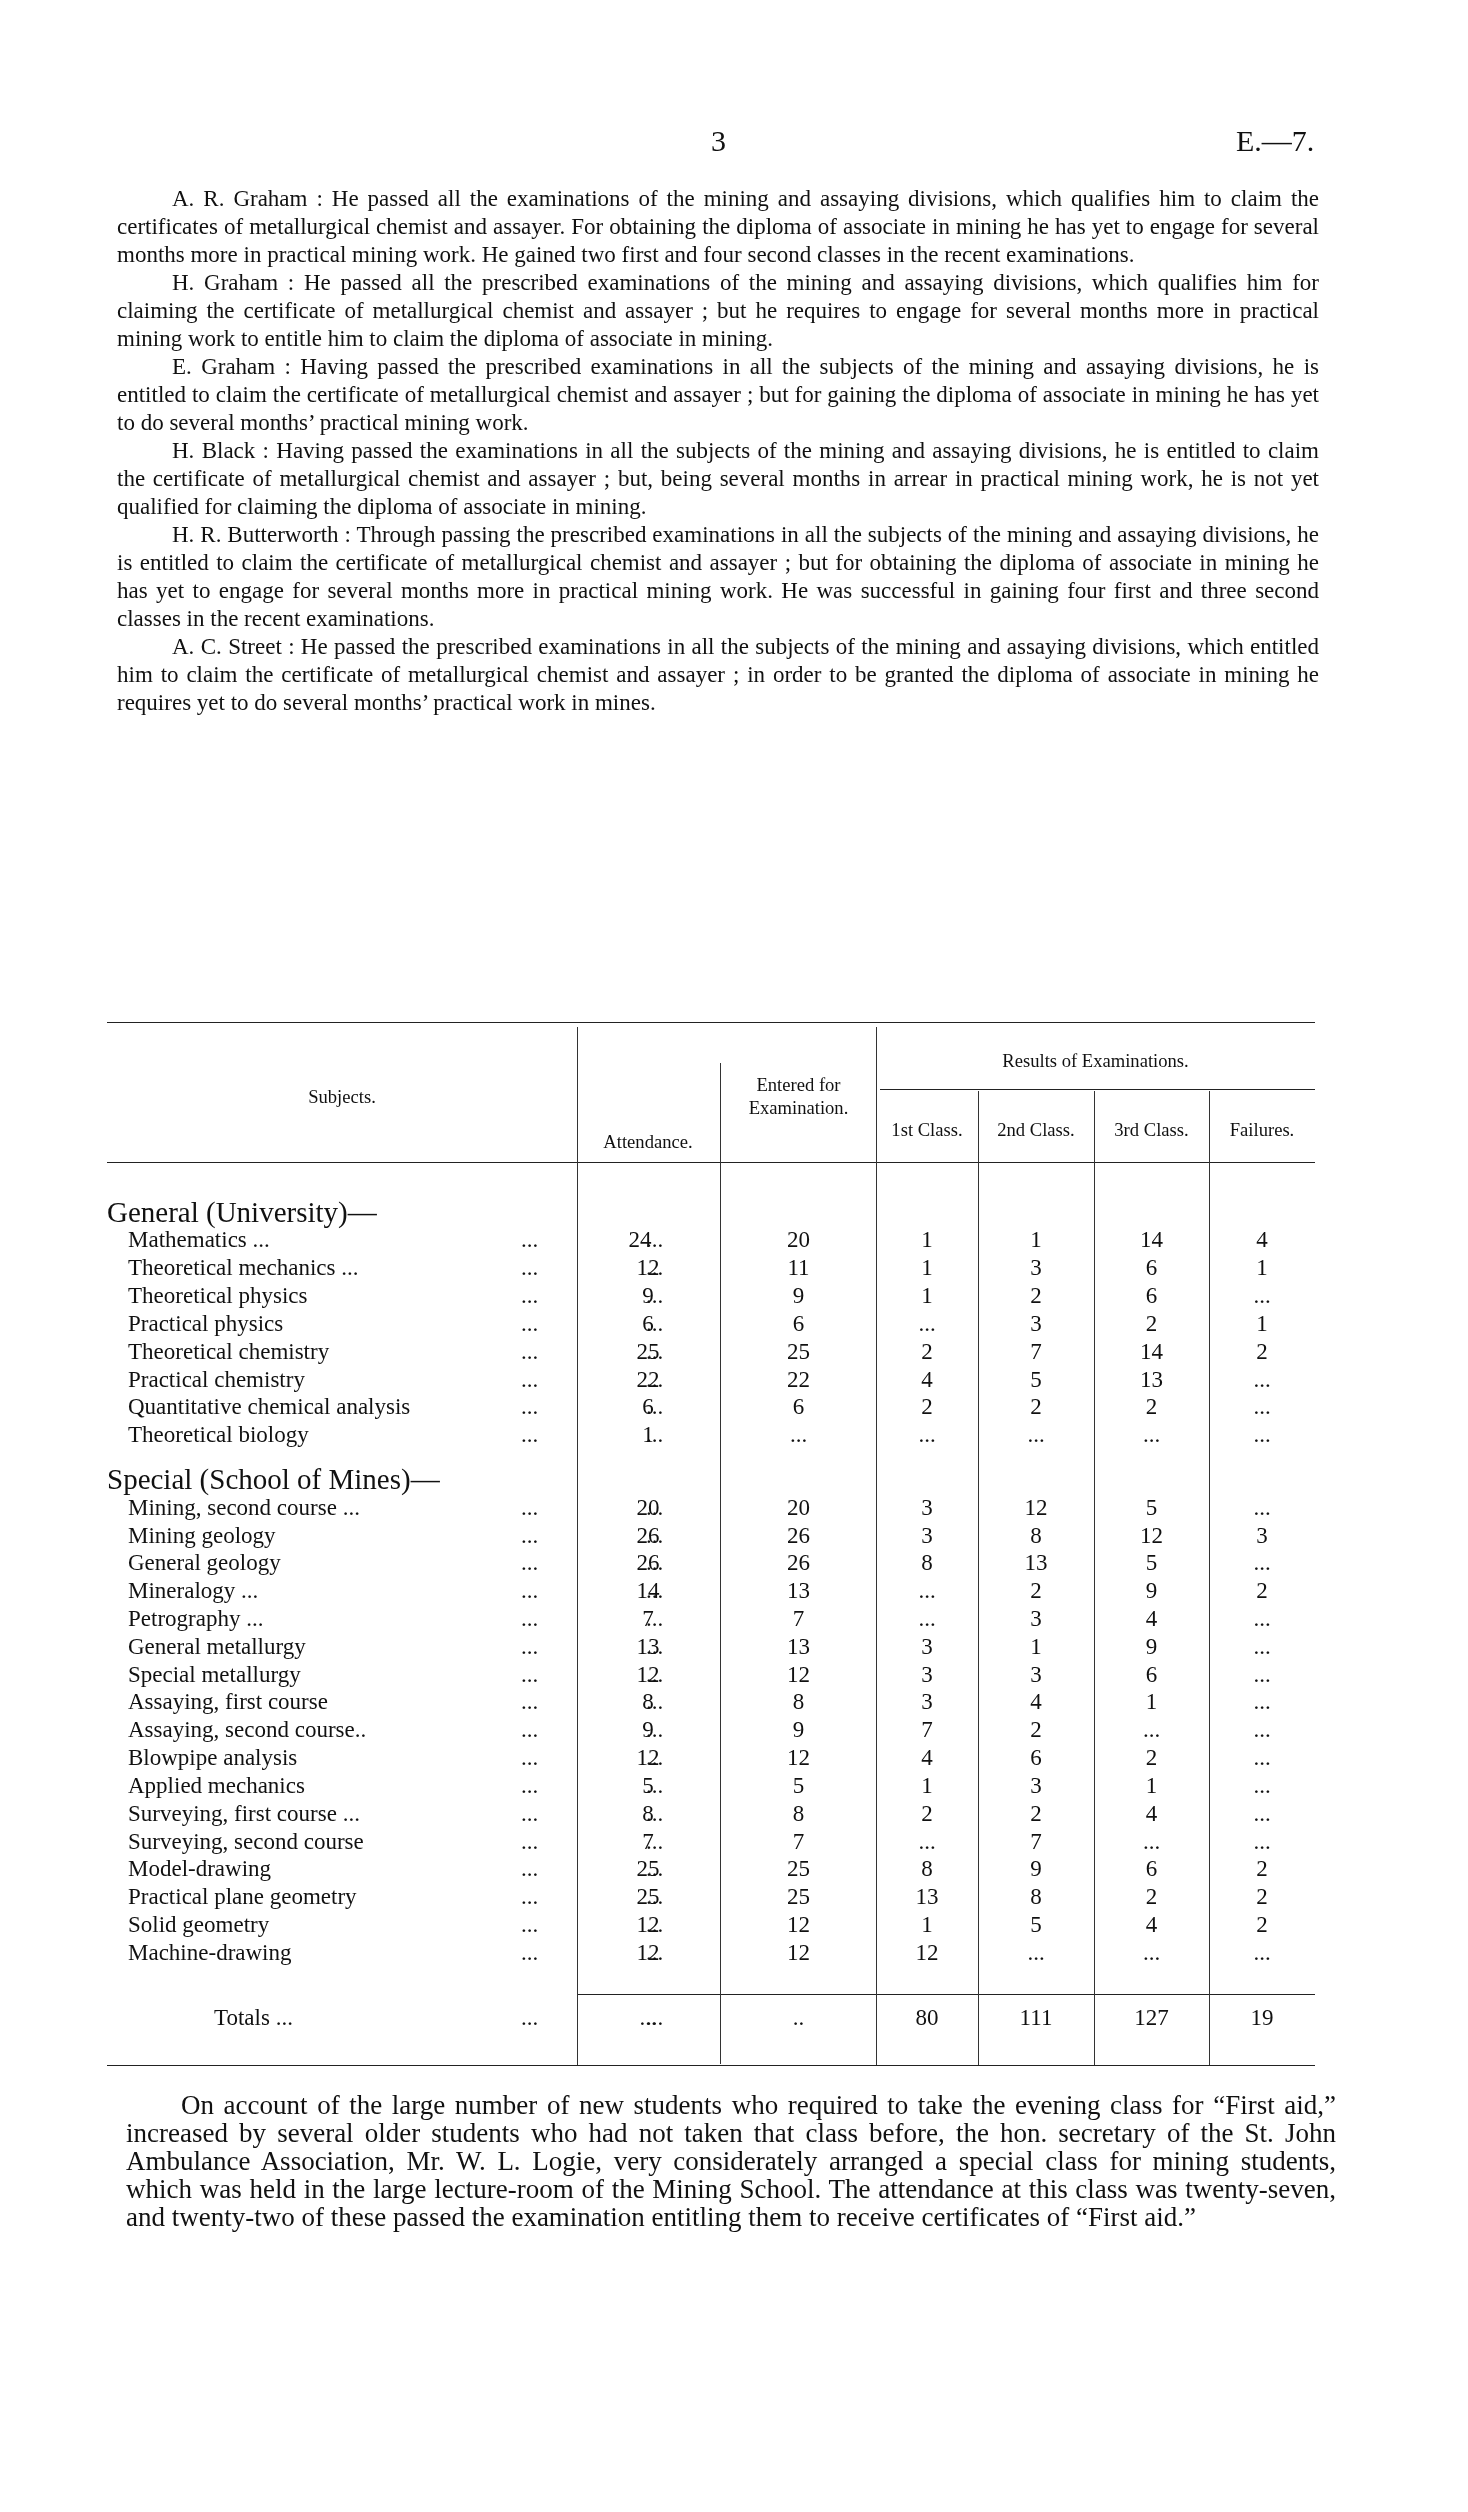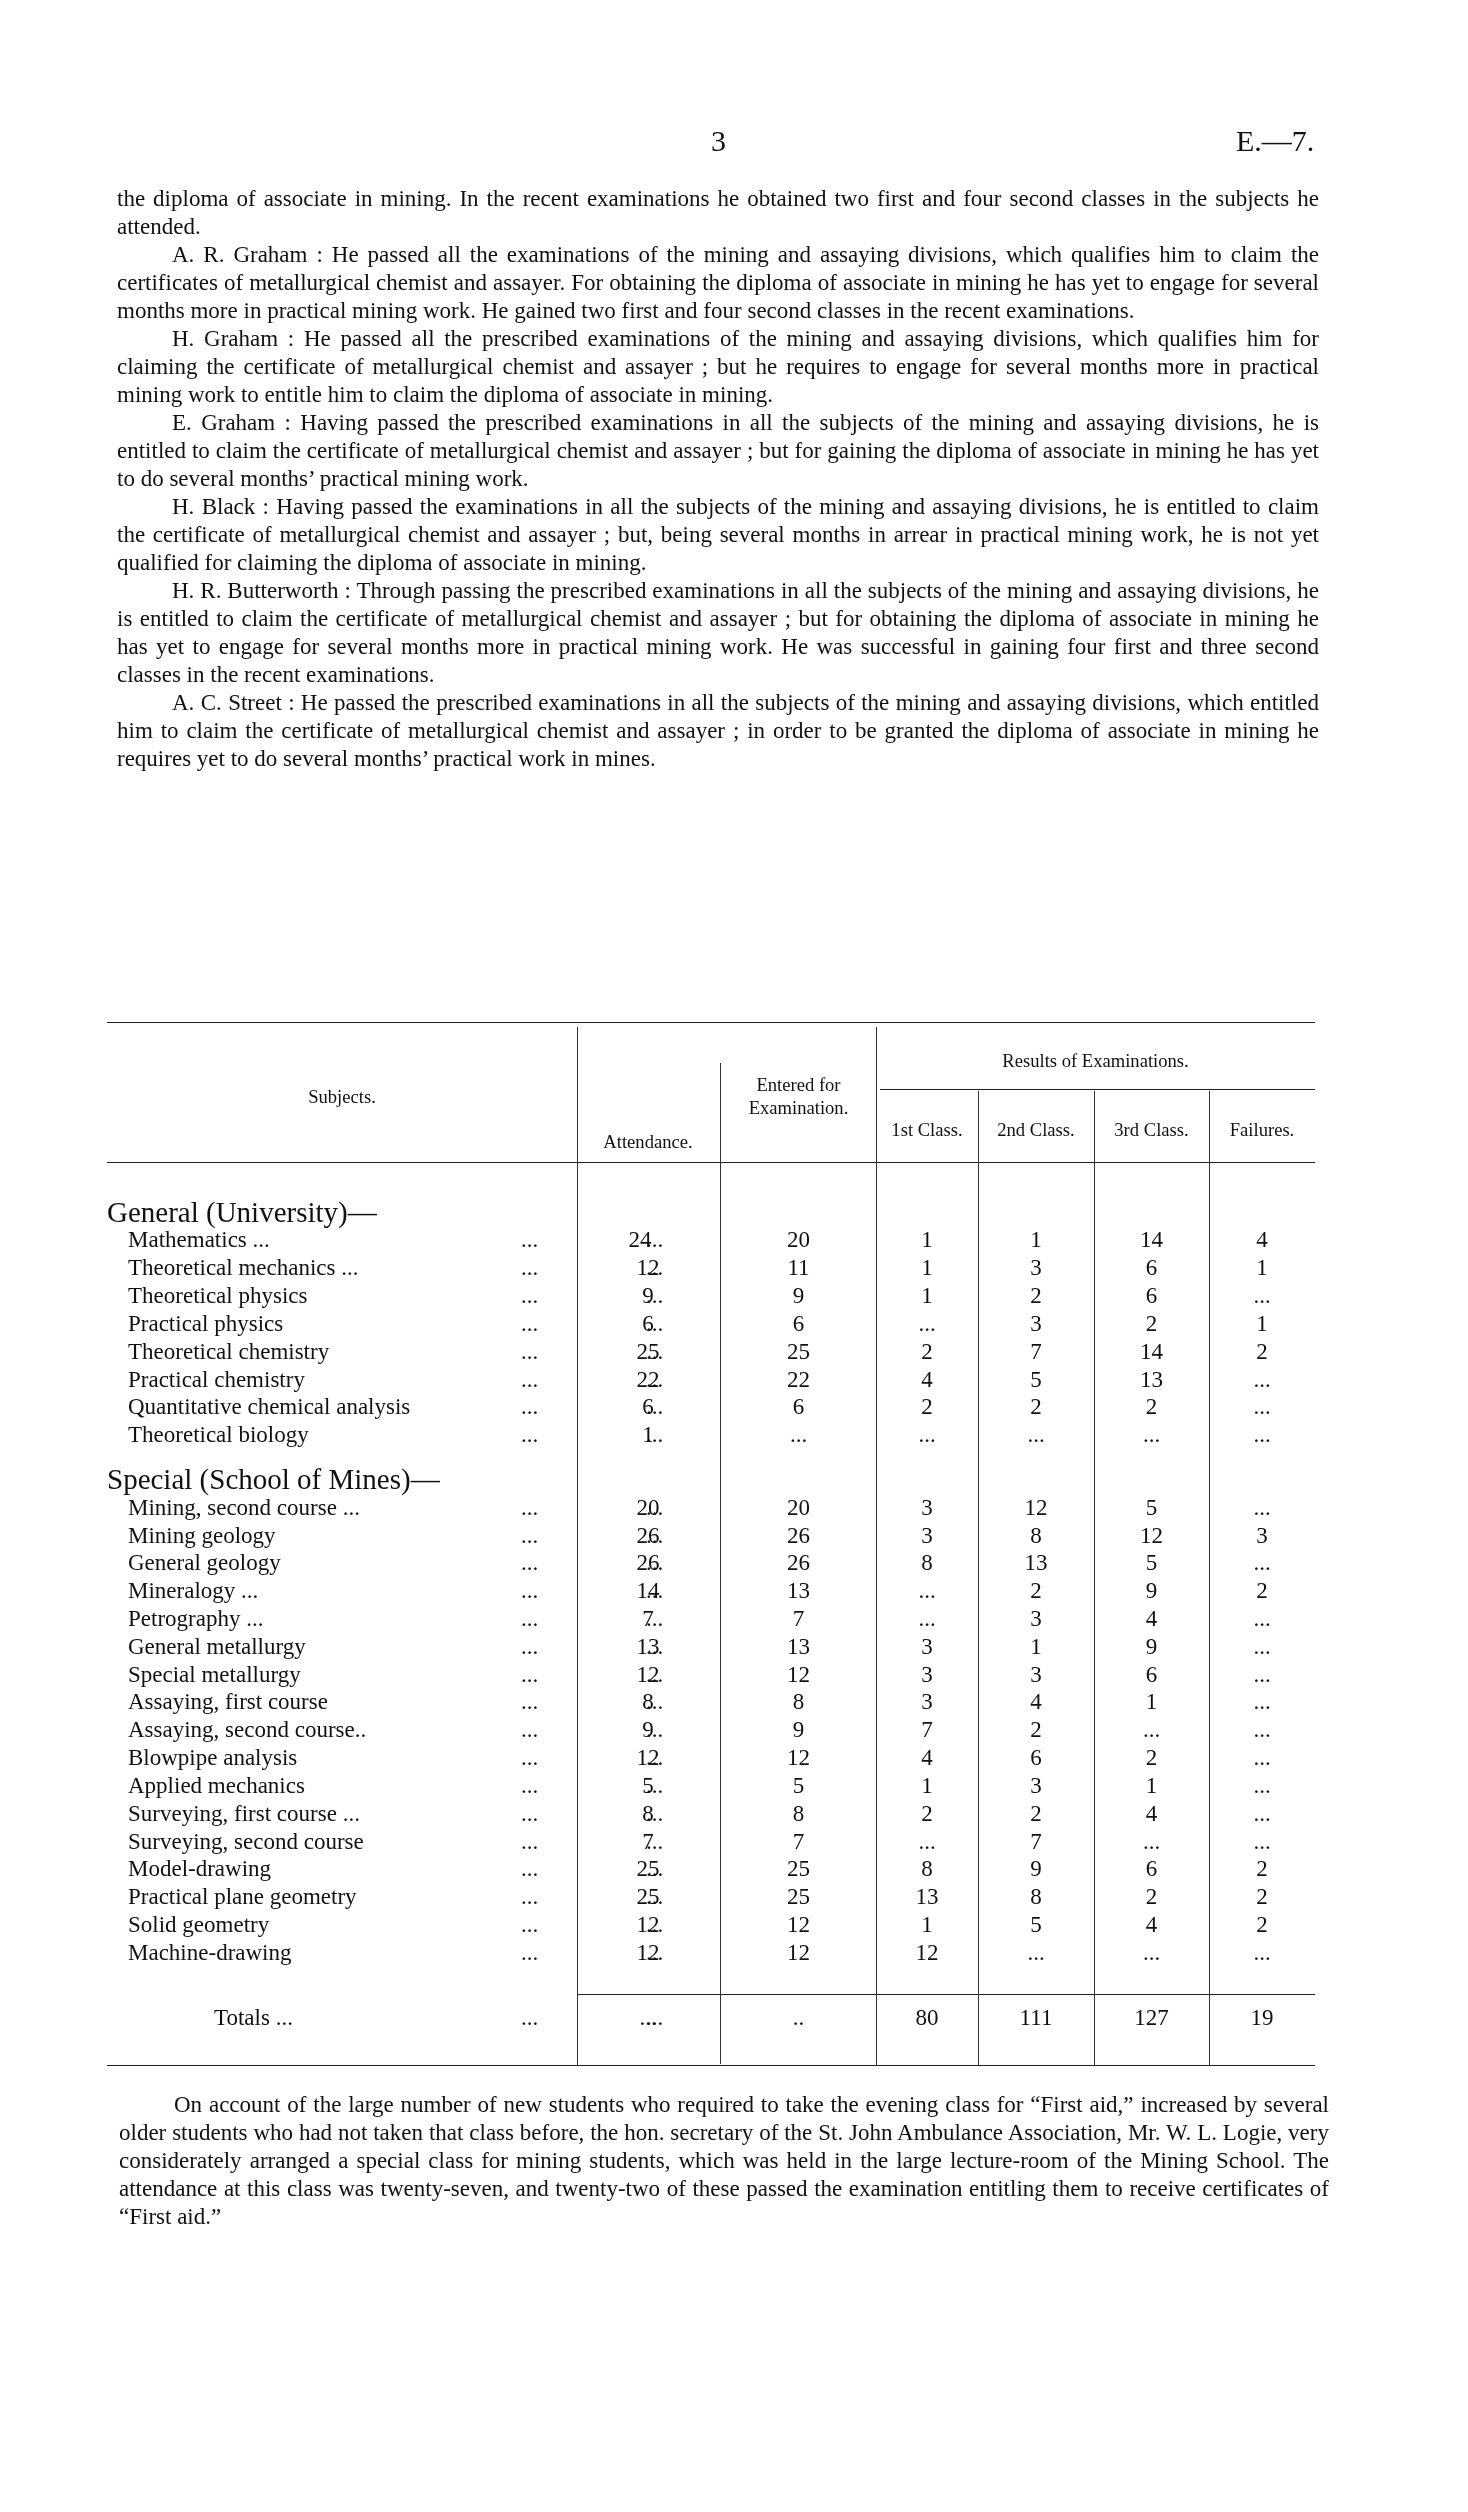--- a/index.html
+++ b/index.html
@@ -12,31 +12,30 @@
   .body-text p.cont { text-indent: 0; }
   .rule { position: absolute; left: 107px; width: 1208px; height: 1.4px; background: #222; }
   .vline { position: absolute; width: 0.7px; background: #333; }
   .th { position: absolute; font-size: 18.6px; text-align: center; line-height: 22px; }
   .row { position: absolute; left: 107px; width: 1208px; height: 28px; font-size: 23px; line-height: 28px; }
   .row .subj { position: absolute; left: 21px; white-space: nowrap; }
   .row .dots1 { position: absolute; left: 414px; }
   .row .dots2 { position: absolute; left: 539px; }
   .row .num { position: absolute; text-align: center; }
   .grp { position: absolute; left: 107px; font-size: 29px; line-height: 28px; white-space: nowrap; }
-  .footer-text { position: absolute; left: 119px; width: 1210px; font-size: 23px; line-height: 28px; text-align: justify; }
+  .footer-text { position: absolute; left: 126px; width: 1210px; font-size: 27px; line-height: 28px; text-align: justify; }
   .footer-text p { margin: 0; text-indent: 55px; }
 </style>
 </head>
 <body>
 
 <div class="hdr-num">3</div>
 <div class="hdr-ref">E.—7.</div>
 
 <div class="body-text" style="top:185px;">
-  <p class="cont">the diploma of associate in mining.  In the recent examinations he obtained two first and four second classes in the subjects he attended.</p>
   <p>A. R. Graham : He passed all the examinations of the mining and assaying divisions, which qualifies him to claim the certificates of metallurgical chemist and assayer.  For obtaining the diploma of associate in mining he has yet to engage for several months more in practical mining work.  He gained two first and four second classes in the recent examinations.</p>
   <p>H. Graham : He passed all the prescribed examinations of the mining and assaying divisions, which qualifies him for claiming the certificate of metallurgical chemist and assayer ; but he requires to engage for several months more in practical mining work to entitle him to claim the diploma of associate in mining.</p>
   <p>E. Graham : Having passed the prescribed examinations in all the subjects of the mining and assaying divisions, he is entitled to claim the certificate of metallurgical chemist and assayer ; but for gaining the diploma of associate in mining he has yet to do several months’ practical mining work.</p>
   <p>H. Black : Having passed the examinations in all the subjects of the mining and assaying divisions, he is entitled to claim the certificate of metallurgical chemist and assayer ; but, being several months in arrear in practical mining work, he is not yet qualified for claiming the diploma of associate in mining.</p>
   <p>H. R. Butterworth : Through passing the prescribed examinations in all the subjects of the mining and assaying divisions, he is entitled to claim the certificate of metallurgical chemist and assayer ; but for obtaining the diploma of associate in mining he has yet to engage for several months more in practical mining work.  He was successful in gaining four first and three second classes in the recent examinations.</p>
   <p>A. C. Street : He passed the prescribed examinations in all the subjects of the mining and assaying divisions, which entitled him to claim the certificate of metallurgical chemist and assayer ; in order to be granted the diploma of associate in mining he requires yet to do several months’ practical work in mines.</p>
 </div>
 
 <div>
 

